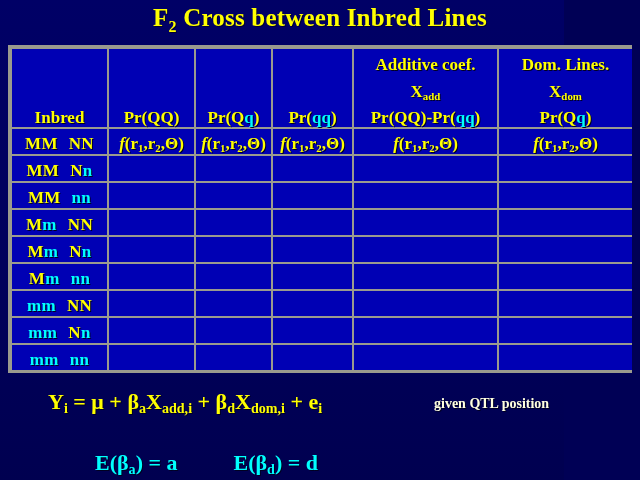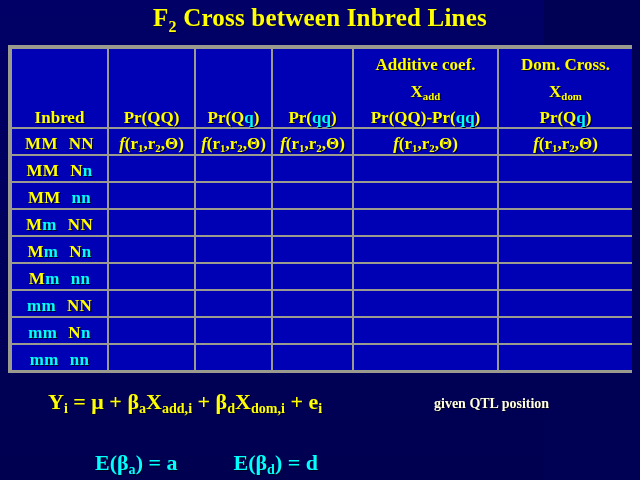--- a/index.html
+++ b/index.html
@@ -11,20 +11,21 @@
     height: 480px;
     overflow: hidden;
     background: #000055;
     font-family: "Liberation Serif", "DejaVu Serif", serif;
   }
   #slide {
     position: relative;
     width: 544px;
     height: 480px;
     background: linear-gradient(to bottom, #000066 0%, #00005c 55%, #000050 100%);
+    padding-left: 20px;
   }
 
   
   #title {
     position: absolute;
     left: 0;
     top: 4px;
     width: 640px;
     text-align: center;
     color: #ffff00;
@@ -177,21 +178,21 @@
         </td>
         <td class="hdr">
           <span class="line3"><span class="ye">Pr(</span><span class="cy">qq</span><span class="ye">)</span></span>
         </td>
         <td class="hdr">
           <span class="line1">Additive coef.</span>
           <span class="line2"><span>X</span><sub>add</sub></span>
           <span class="line3"><span class="ye">Pr(QQ)-Pr(</span><span class="cy">qq</span><span class="ye">)</span></span>
         </td>
         <td class="hdr">
-          <span class="line1">Dom. Cross.</span>
+          <span class="line1">Dom. Lines.</span>
           <span class="line2"><span>X</span><sub>dom</sub></span>
           <span class="line3"><span class="ye">Pr(</span><span class="ye">Q</span><span class="cy">q</span><span class="ye">)</span></span>
         </td>
       </tr>
 
       </tbody>
         <tbody id="body-rows">
           <tr>
             <td class="marker-cell"><span class="ye">M</span><span class="ye">M</span><span class="gap"></span><span class="ye">N</span><span class="ye">N</span></td>
             <td class="data-cell"><span class="ital">f</span>(r<sub>1</sub>,r<sub>2</sub>,Θ)</td>

